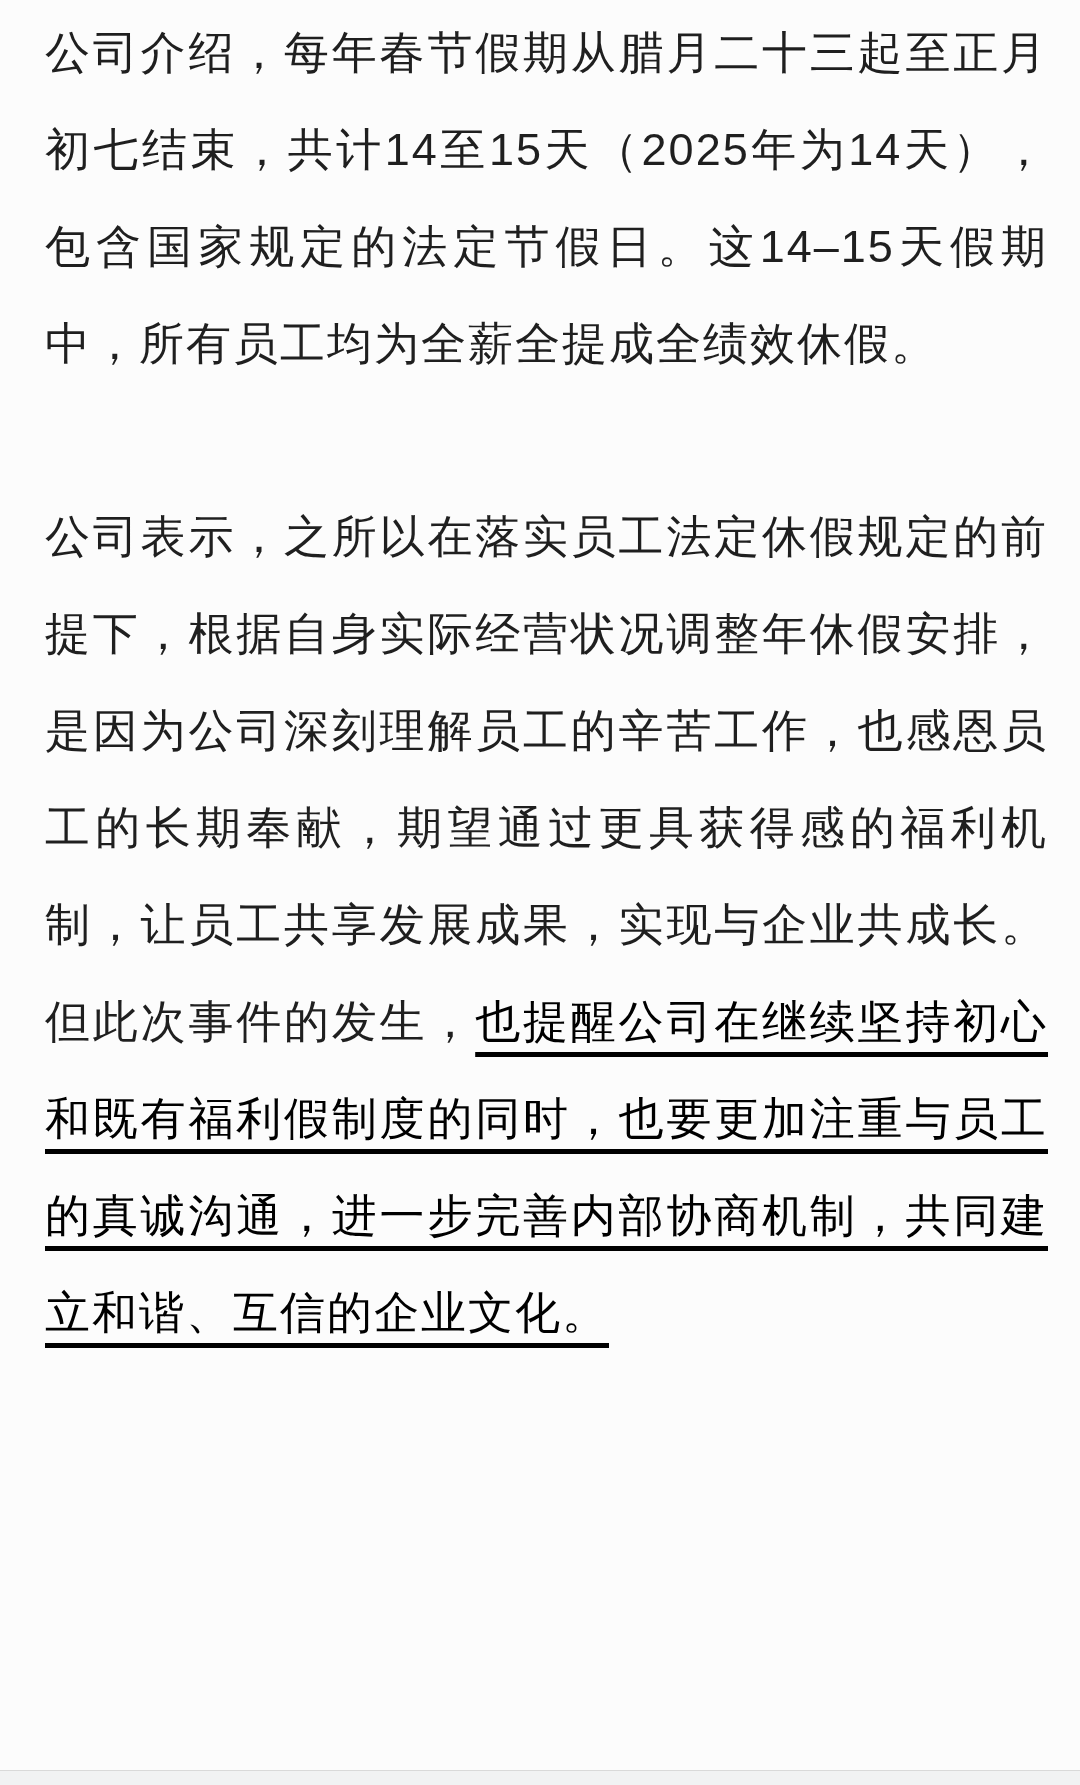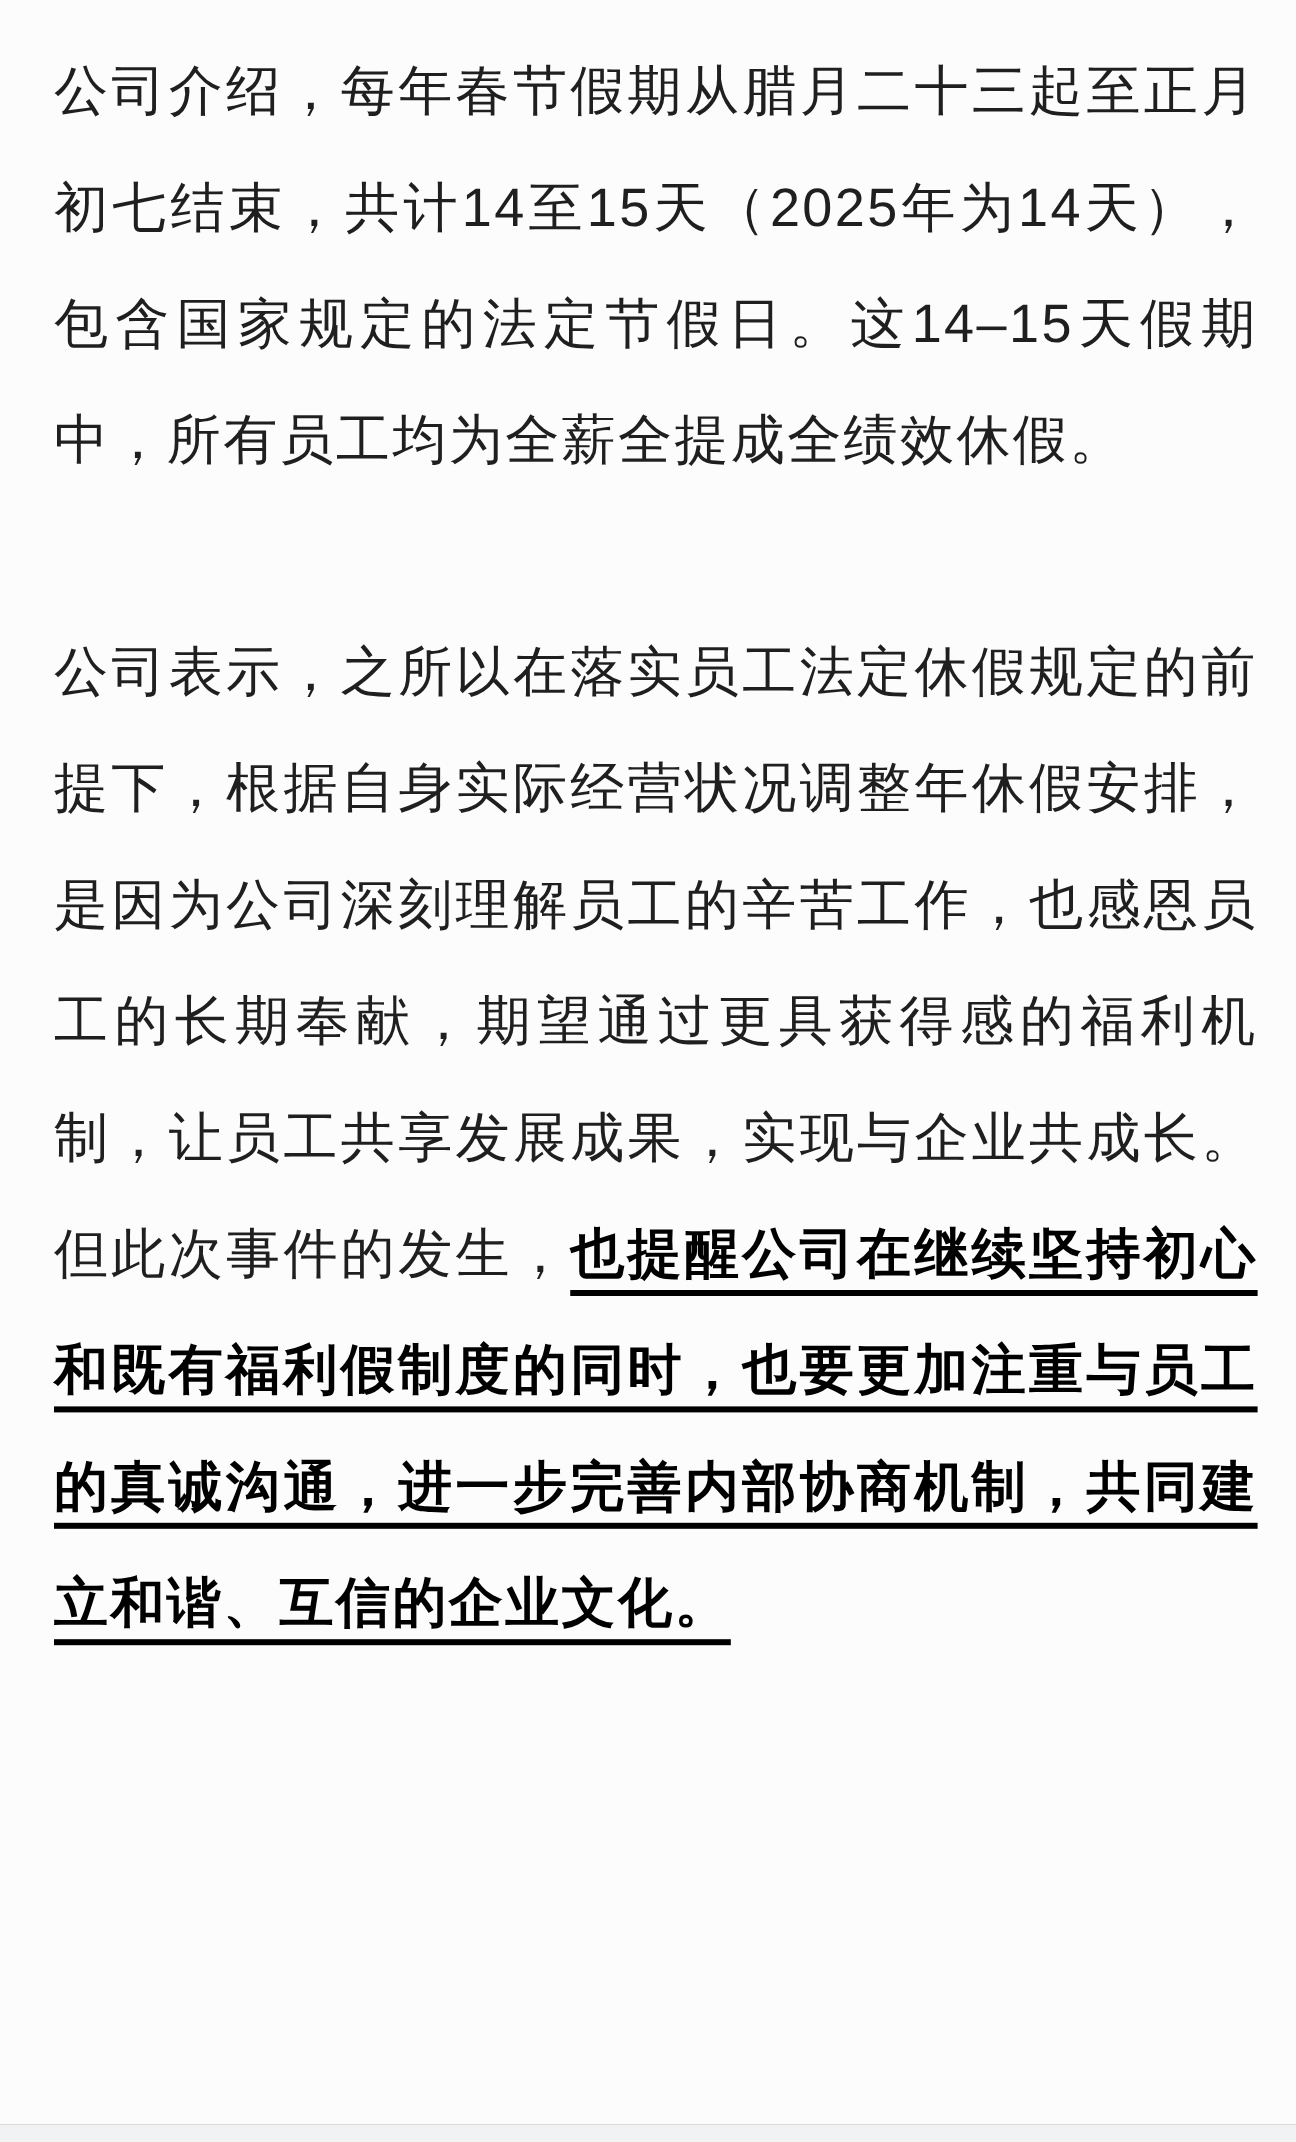--- a/index.html
+++ b/index.html
@@ -10,32 +10,31 @@
     width: 1080px;
     height: 1785px;
     background: #fcfcfc;
     overflow: hidden;
     position: relative;
     font-family: "Liberation Sans", "DejaVu Sans", sans-serif;
   }
   .article {
     padding: 4px 32px 0 45px;
     color: #1f1f1f;
-    margin-top: 23px;
   }
   .para {
     font-size: 45px;
     line-height: 97px;
     letter-spacing: 2px;
     text-align: justify;
     margin: 0 0 96px 0;
     word-break: break-all;
   }
   .emphasis {
-    font-weight: 700;
+    font-weight: 400;
     color: #000000;
     text-decoration: underline;
     text-decoration-thickness: 5px;
     text-underline-offset: 15px;
     text-decoration-color: #000000;
   }
   .bottom-divider {
     position: absolute;
     left: 0;
     right: 0;

